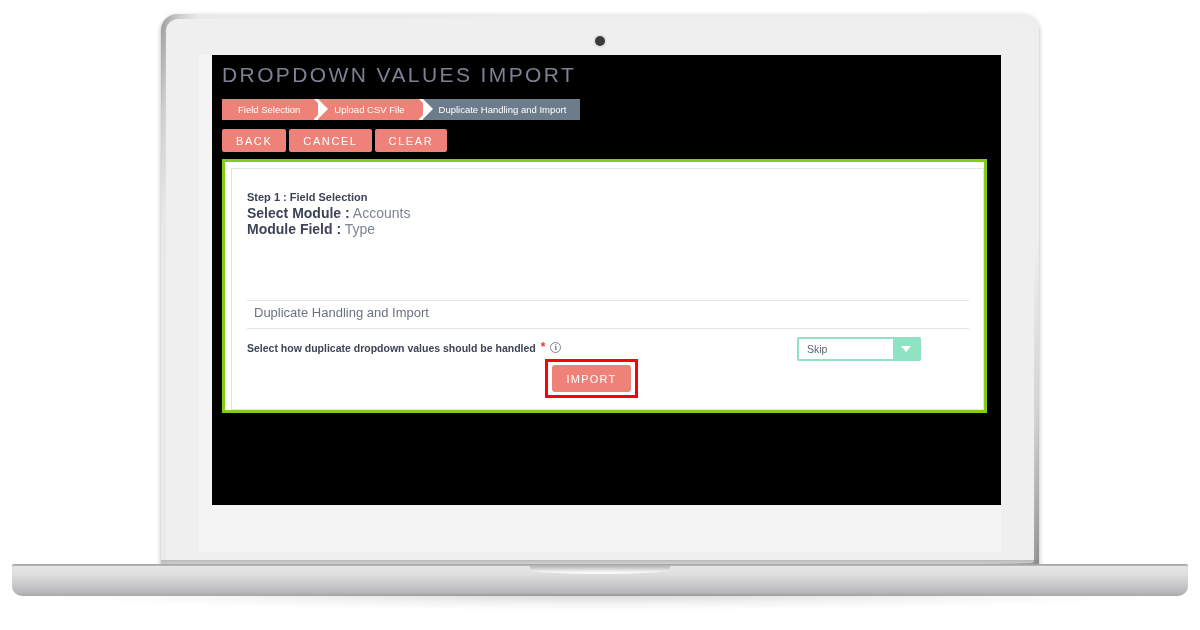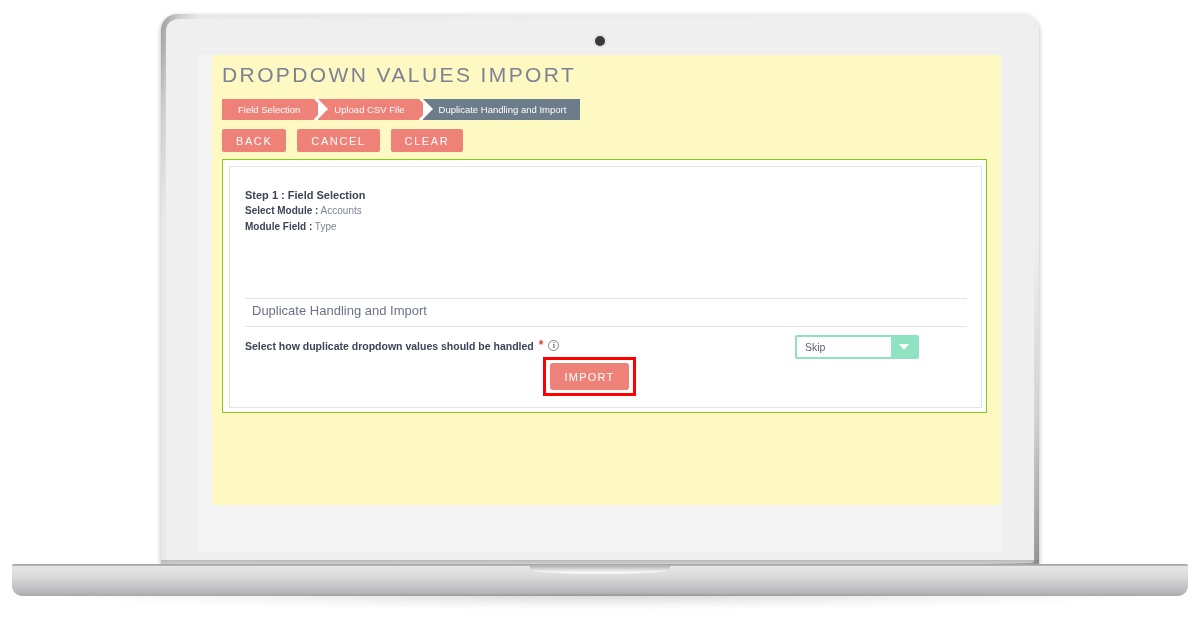--- a/index.html
+++ b/index.html
@@ -89,21 +89,21 @@
     left: 40px; top: 594px;
     width: 1120px; height: 16px;
     background: radial-gradient(ellipse at 50% 0%, rgba(120,120,125,0.30) 0%, rgba(150,150,155,0.10) 45%, rgba(255,255,255,0) 72%);
   }
 
   
   #app-page {
     position: absolute;
     left: 13px; top: 0px;
     width: 802px; height: 450px;
-    background: #fef9c3;
+    background: #000000;
   }
 
   #page-title {
     position: absolute;
     left: 10px; top: 8px;
     font-size: 21px;
     font-weight: 300;
     letter-spacing: 2.4px;
     color: #7c8193;
     white-space: nowrap;
@@ -143,61 +143,61 @@
     left: 0; top: 0;
     width: 0; height: 0;
     border-top: 10.5px solid transparent;
     border-bottom: 10.5px solid transparent;
     border-left: 10px solid #ffffff;
     z-index: 3;
   }
   .crumb-gap { width: 4px; height: 21px; background: #ffffff; }
 
   
-  #action-buttons { position: absolute; left: 10px; top: 74px; display: flex; gap: 11px; }
+  #action-buttons { position: absolute; left: 10px; top: 74px; display: flex; gap: 3px; }
   .act-btn {
     height: 23px;
     min-width: 60px;
     background: #ef8278;
     border: none;
     border-radius: 2px;
     color: #ffffff;
     font-size: 11px;
     letter-spacing: 1.6px;
     font-family: "Liberation Sans", sans-serif;
     padding: 0 14px;
     cursor: pointer;
     display: flex; align-items: center; justify-content: center;
   }
 
   
   #content-card {
     position: absolute;
     left: 10px; top: 104px;
     width: 765px; height: 254px;
-    border: 1px solid #84cc16;
+    border: 3px solid #84cc16;
     background: #ffffff;
   }
   #content-panel {
     position: absolute;
     left: 6px; top: 6px;
     width: 753px; height: 242px;
     border: 1px solid #e4e4e4;
     background: #ffffff;
   }
 
   
   .summary-block { position: absolute; left: 15px; }
   #summary-step1 { top: 20px; }
   #summary-step2 { top: 73px; }
   .sum-head {
     font-size: 11px; font-weight: bold; color: #3d4457;
     line-height: 16px; white-space: nowrap;
   }
-  .sum-row { font-size: 10px; line-height: 16px; white-space: nowrap; }
+  .sum-row { font-size: 14px; line-height: 16px; white-space: nowrap; }
   .sum-key { font-weight: bold; color: #3d4457; }
   .sum-val { color: #7d8492; }
 
   
   #section-rule-top {
     position: absolute; left: 15px; top: 131px;
     width: 722px; height: 1px; background: #e3e3e3;
   }
   #section-heading {
     position: absolute; left: 22px; top: 136px;

